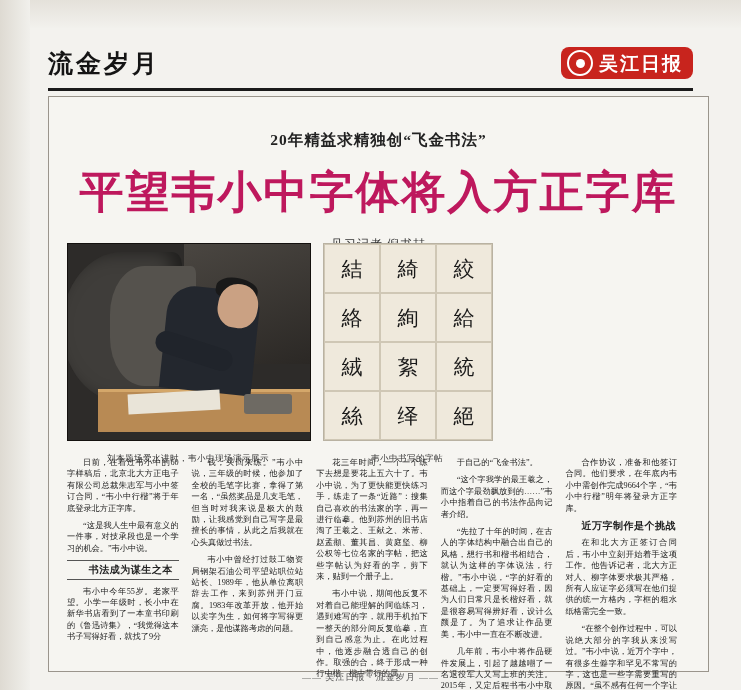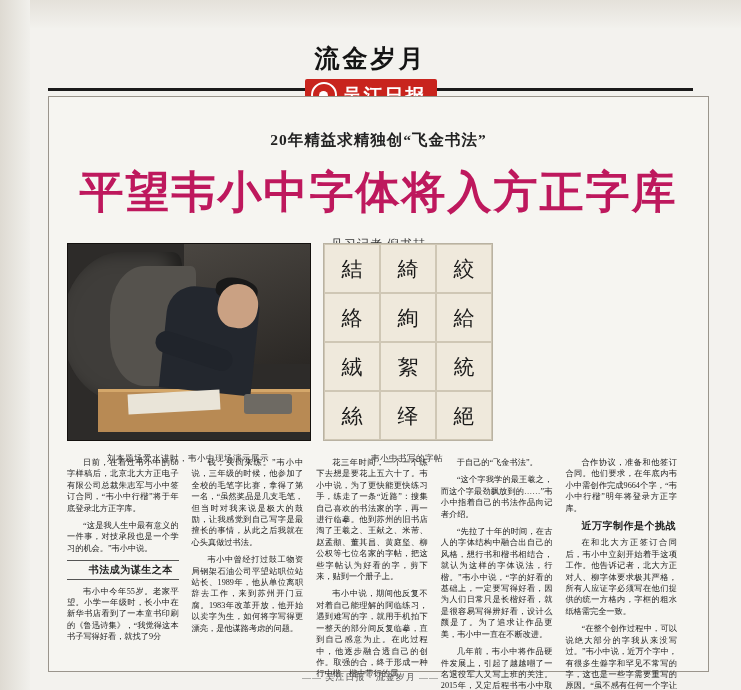--- a/index.html
+++ b/index.html
@@ -12,32 +12,32 @@
   }
   .page{
     position:relative;
     width:741px;height:690px;
     background:#f3f2ee;
   }
   
   .masthead{
     position:absolute;left:48px;top:42px;width:645px;height:46px;
     border-bottom:3px solid #1a1a1a;
-    display:flex;align-items:center;justify-content:space-between;flex-direction:column;
+    display:flex;align-items:center;justify-content:space-between;
   }
   .section-title{
     font-family:"DejaVu Serif", serif;
     font-size:25px;font-weight:bold;letter-spacing:3px;
     color:#141414;padding-bottom:4px;
   }
   .logo{
     display:flex;align-items:center;gap:6px;
     background:#c8241d;
     padding:3px 10px 3px 6px;
-    border-radius:2px;
+    border-radius:8px;
     margin-bottom:4px;
   }
   .logo-mark{
     width:22px;height:22px;border-radius:50%;
     border:2px solid #fff;
     display:flex;align-items:center;justify-content:center;
   }
   .logo-mark i{
     display:block;width:9px;height:9px;border-radius:50%;background:#fff;
   }

